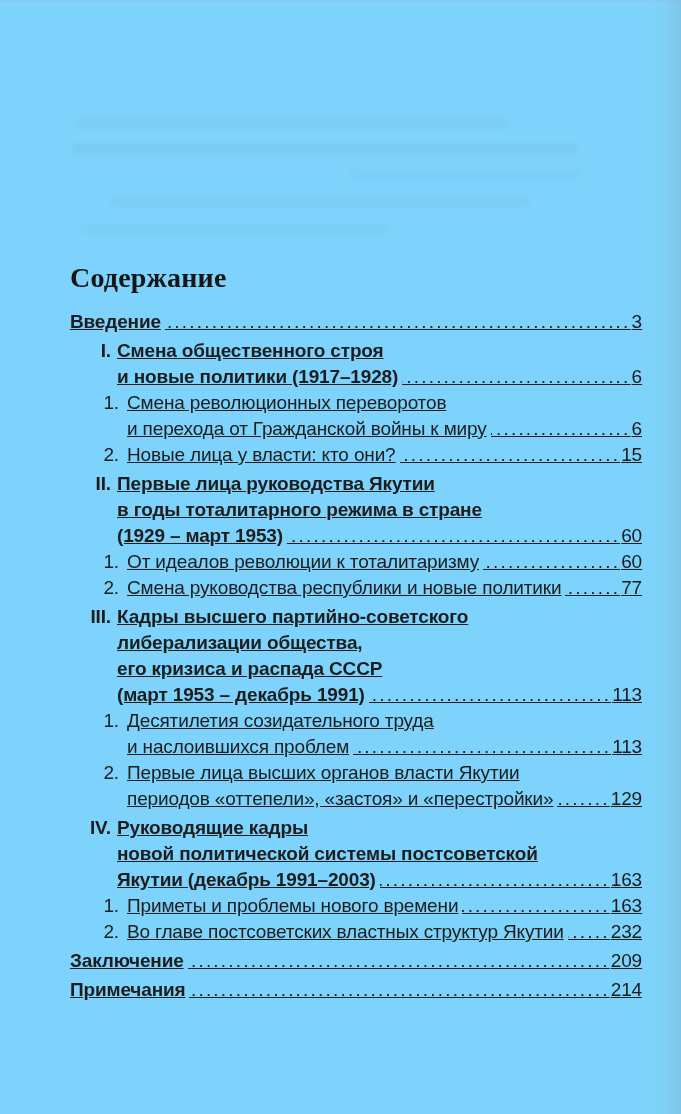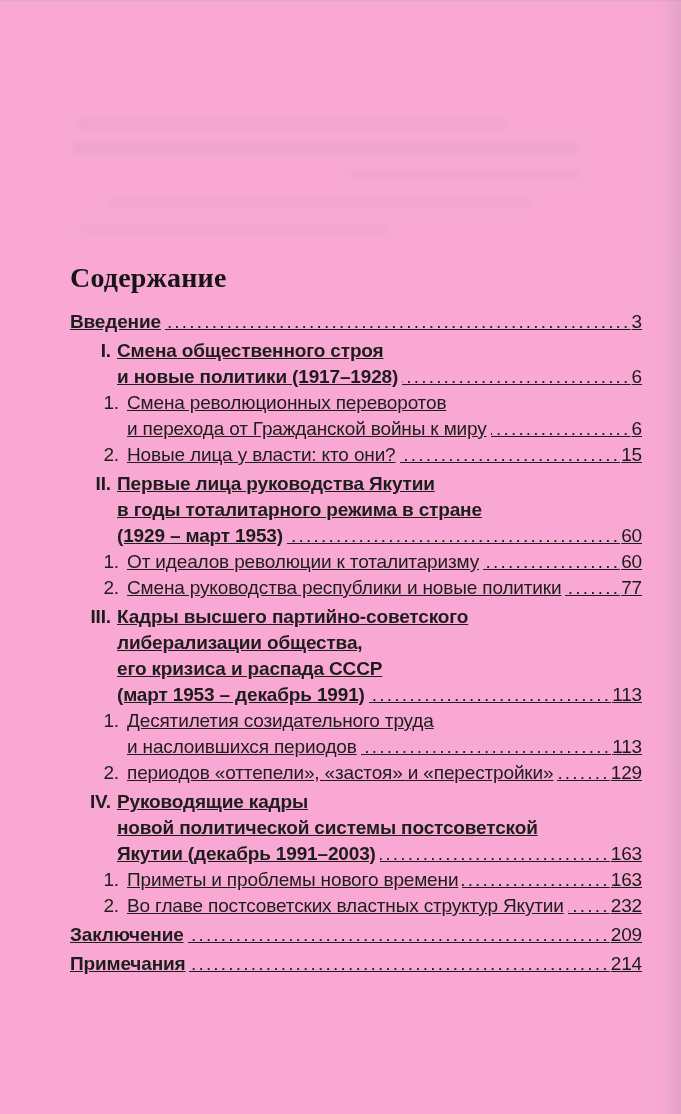--- a/index.html
+++ b/index.html
@@ -4,21 +4,21 @@
 <style>
   html, body {
     margin: 0;
     padding: 0;
     background: #ffffff;
   }
   .page {
     position: relative;
     width: 681px;
     height: 1114px;
-    background: #f9a8d4;
+    background: #7dd3fc;
     overflow: hidden;
     font-family: "Liberation Sans", sans-serif;
     color: #1d1d1d;
   }
   
   .page::before {
     content: "";
     position: absolute;
     top: 0; right: 0;
     width: 30px; height: 100%;
@@ -202,28 +202,29 @@
           <span class="dots"></span>
           <span class="pg">113</span>
         </div>
       </div>
       <div class="entry sub">
         <div class="row">
           <span class="marker">1.</span>
           <span class="txt">Десятилетия созидательного труда</span>
         </div>
         <div class="row">
-          <span class="txt">и наслоившихся периодов</span>
+          <span class="txt">и наслоившихся проблем</span>
           <span class="dots"></span>
           <span class="pg">113</span>
         </div>
       </div>
       <div class="entry sub">
         <div class="row">
           <span class="marker">2.</span>
+          <span class="txt">Первые лица высших органов власти Якутии</span>
         </div>
         <div class="row">
           <span class="txt">периодов «оттепели», «застоя» и «перестройки»</span>
           <span class="dots"></span>
           <span class="pg">129</span>
         </div>
       </div>
       <div class="entry section">
         <div class="row">
           <span class="marker">IV.</span>

